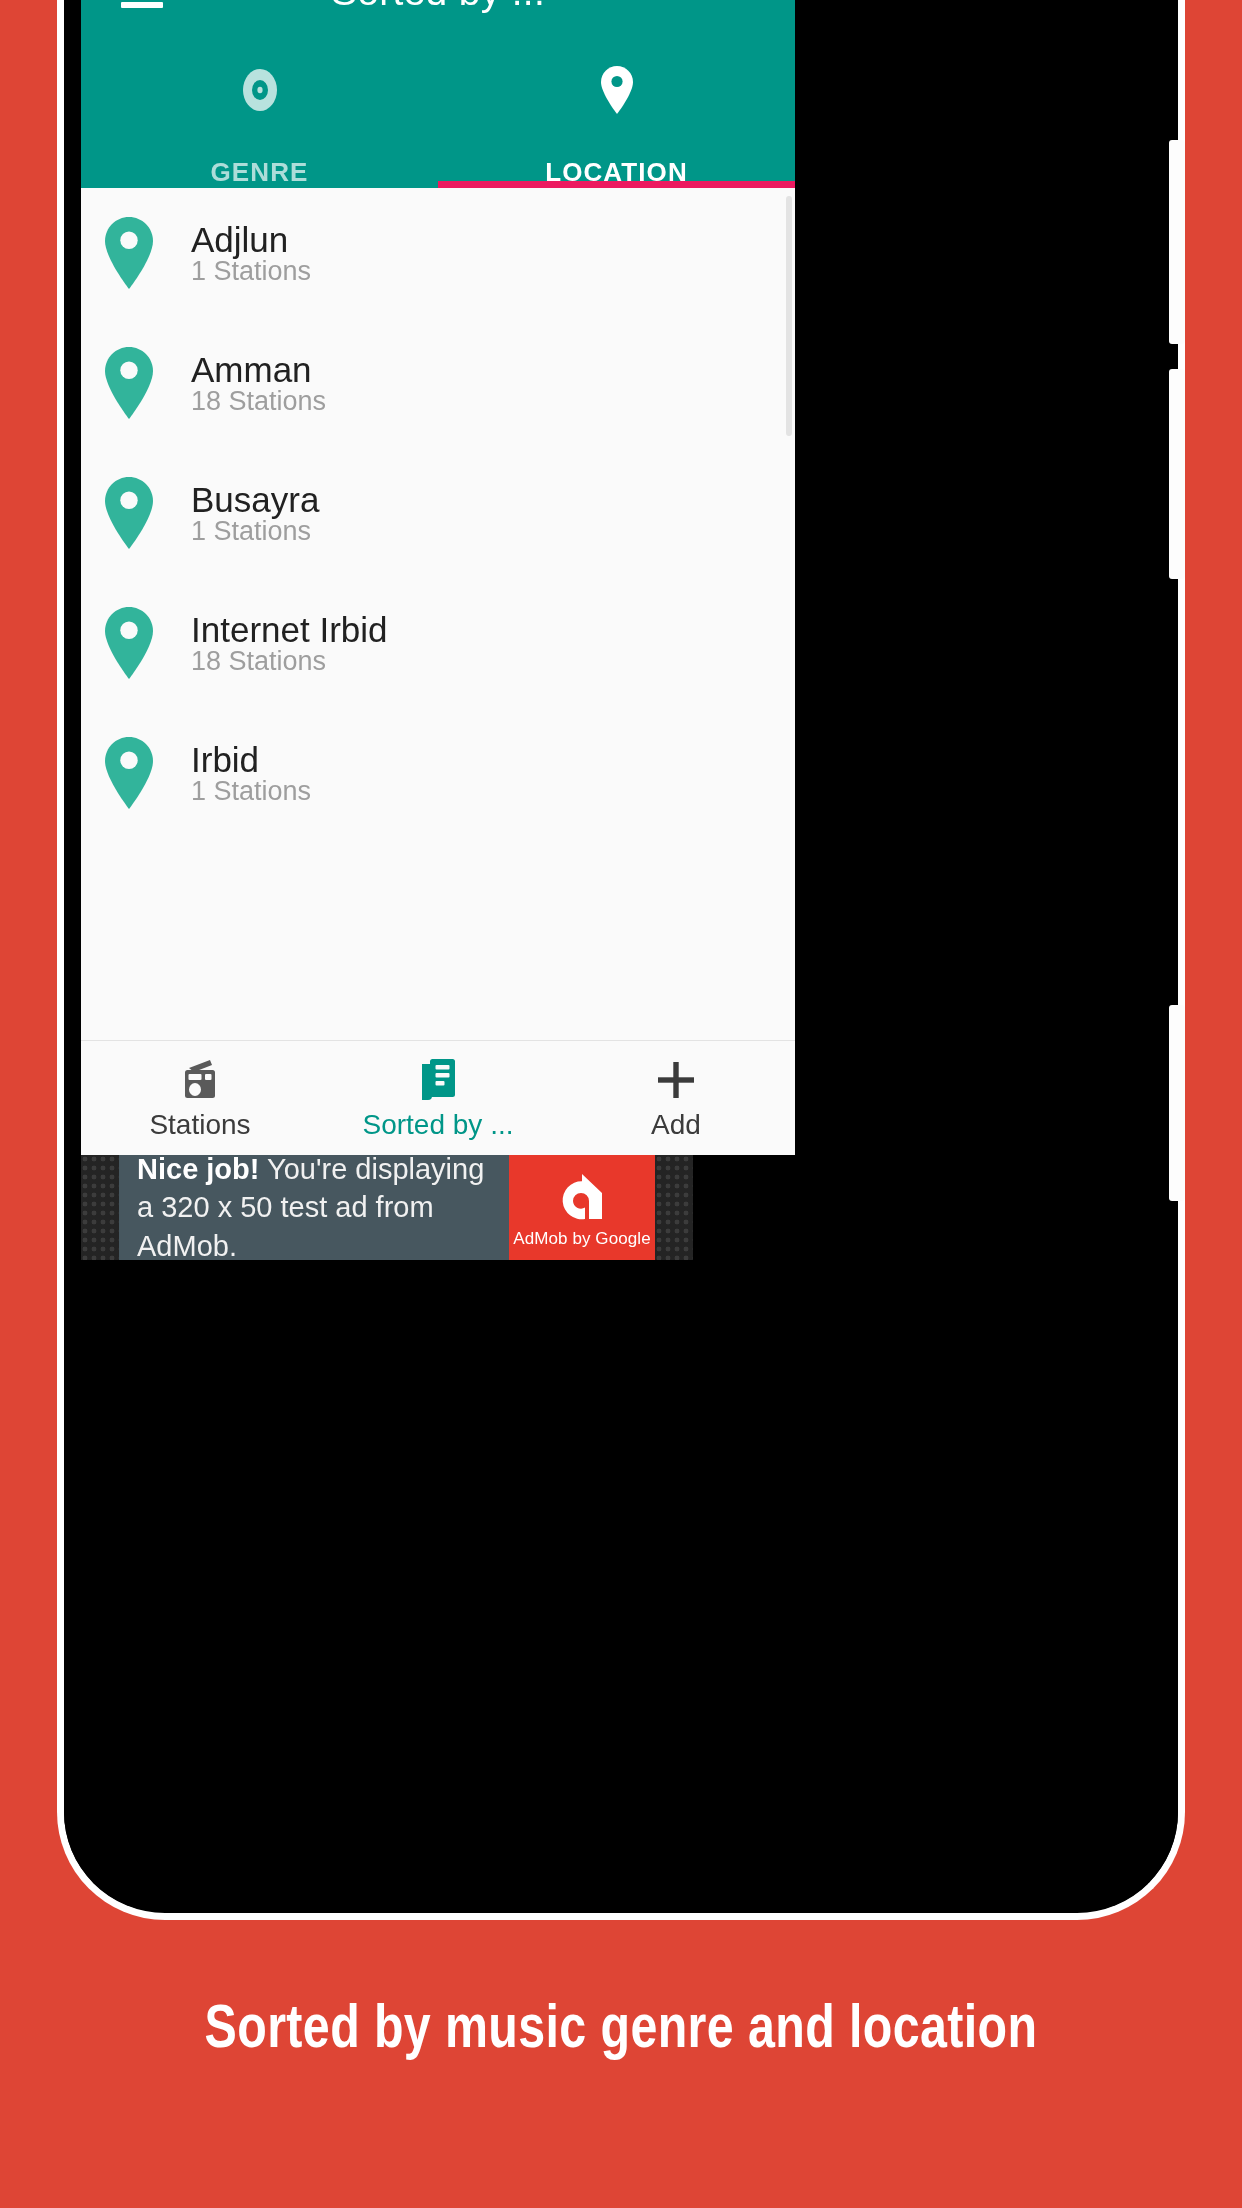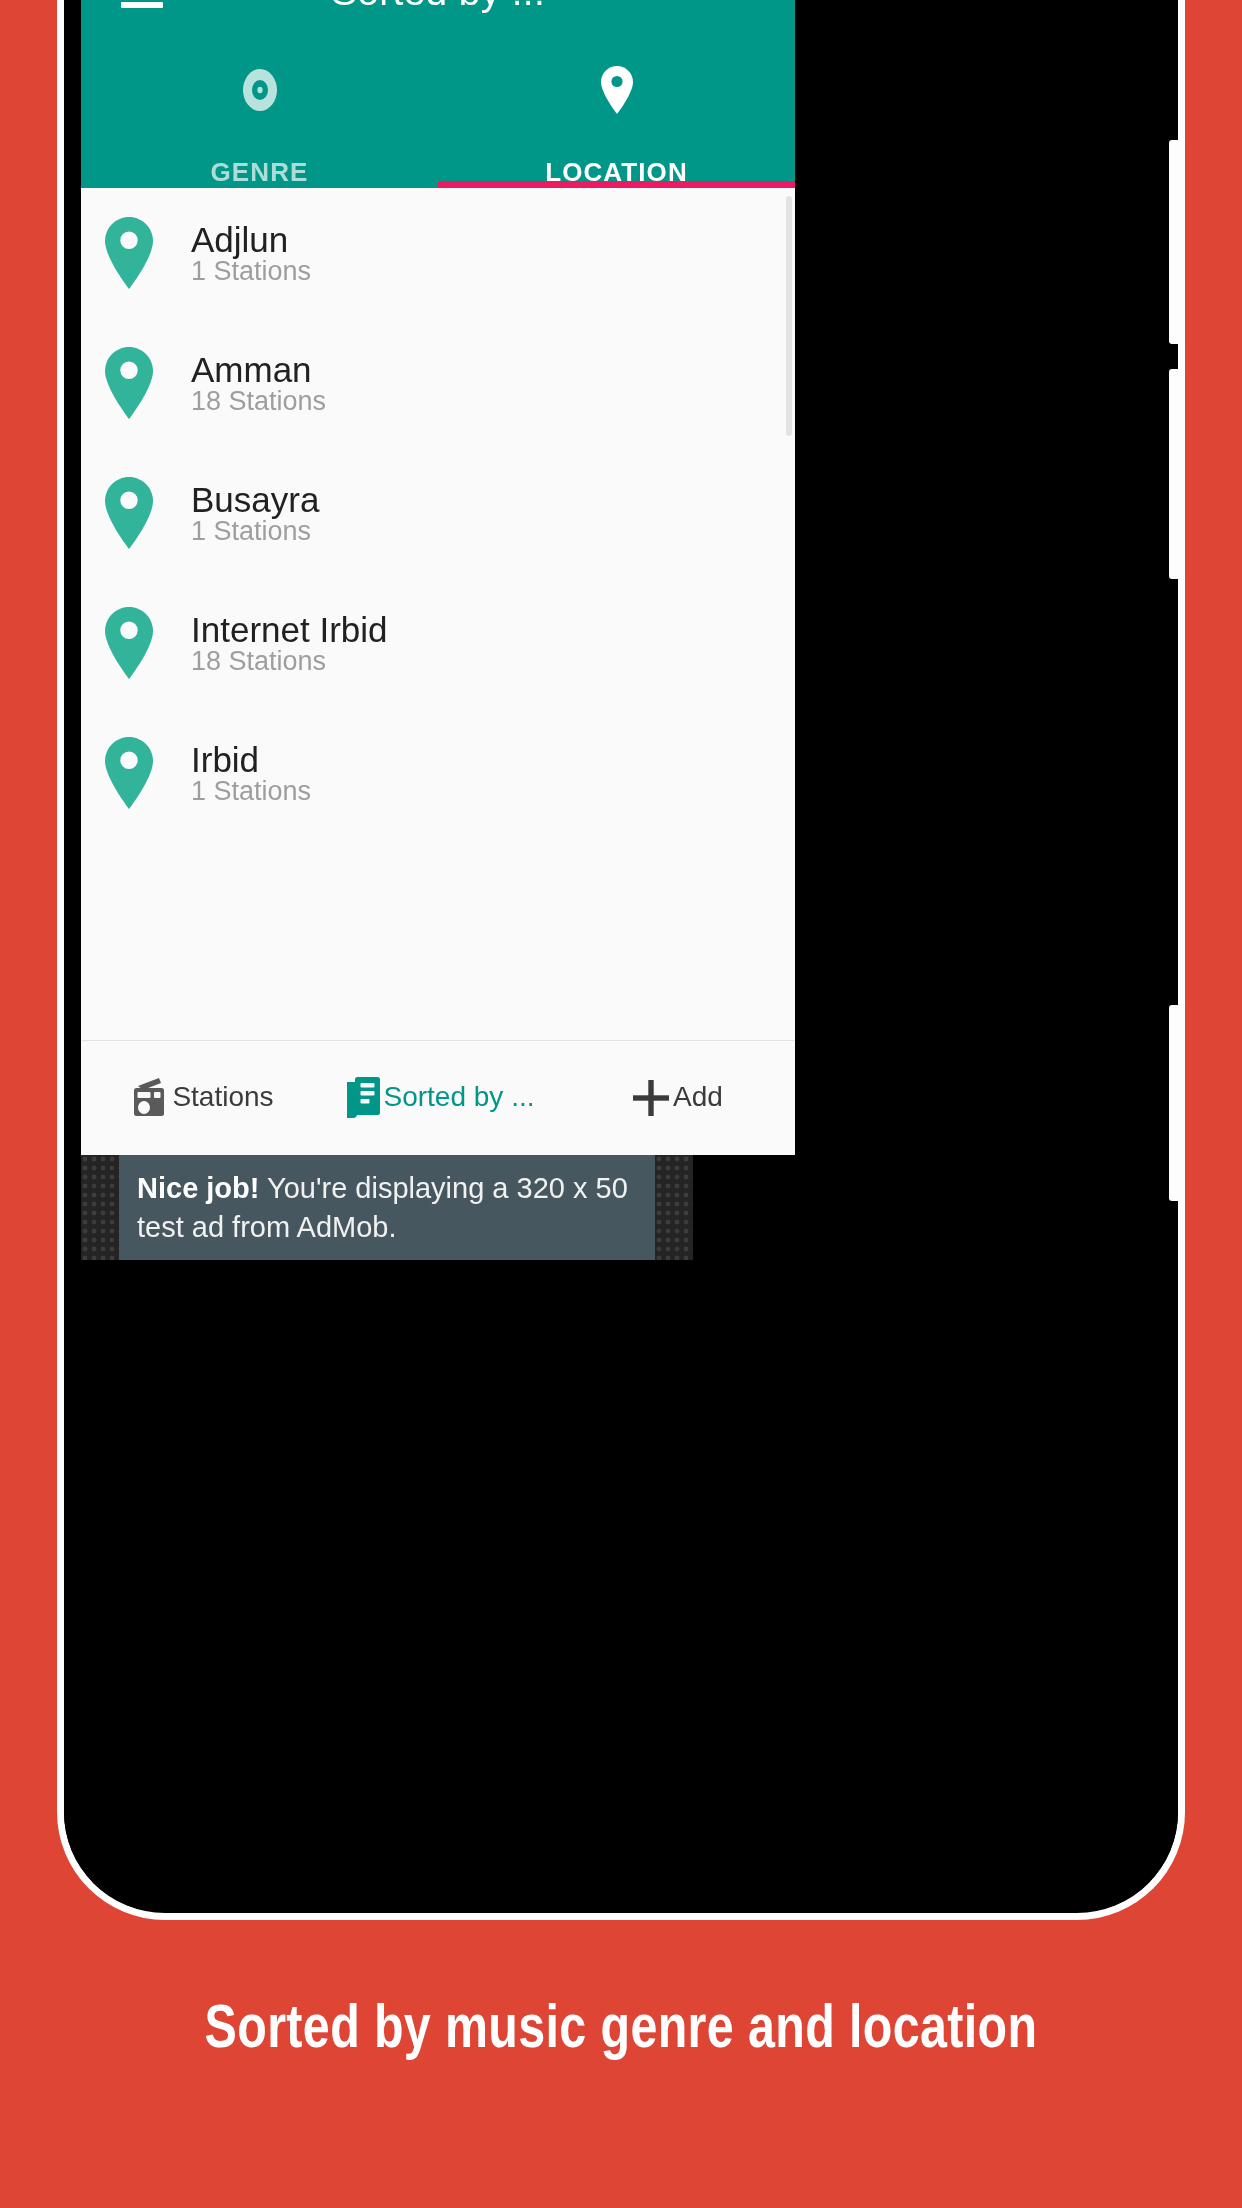--- a/index.html
+++ b/index.html
@@ -189,21 +189,22 @@
     bottom: 0;
     height: 114px;
     background: #fafafa;
     border-top: 1px solid #e3e3e3;
     display: flex;
     align-items: center;
   }
   .navitem {
     flex: 1;
     display: flex;
-    flex-direction: row;
+    flex-direction: column;
+    align-items: center;
     justify-content: center;
     cursor: pointer;
   }
   .navitem .nav-icon {
     height: 46px;
     display: flex;
     align-items: center;
     justify-content: center;
   }
   .navitem .nav-label {
@@ -439,18 +440,26 @@
       </div>
 
     </div>
   </div>
 
   <div class="ad">
     <div class="ad-dots"></div>
     <div class="ad-body">
       <div class="ad-text"><b>Nice job!</b><span> You're displaying a 320 x 50 test ad from AdMob.</span></div>
     </div>
+    <div class="ad-logo">
+      <span class="ad-logo-mark">
+        <svg width="50" height="52" viewBox="0 0 50 52">
+          <path d="M25 3 L45 22 v26 H32 V30 a8 8 0 0 0 -16 0 a8 8 0 0 0 12 6.6 V48 a19 19 0 1 1 -3 -37.7 Z" fill="#ffffff"></path>
+        </svg>
+      </span>
+      <span class="ad-logo-text">AdMob by Google</span>
+    </div>
     <div class="ad-dots"></div>
   </div>
 
   <div class="caption">Sorted by music genre and location</div>
 
 </div>
 
 </body></html>

